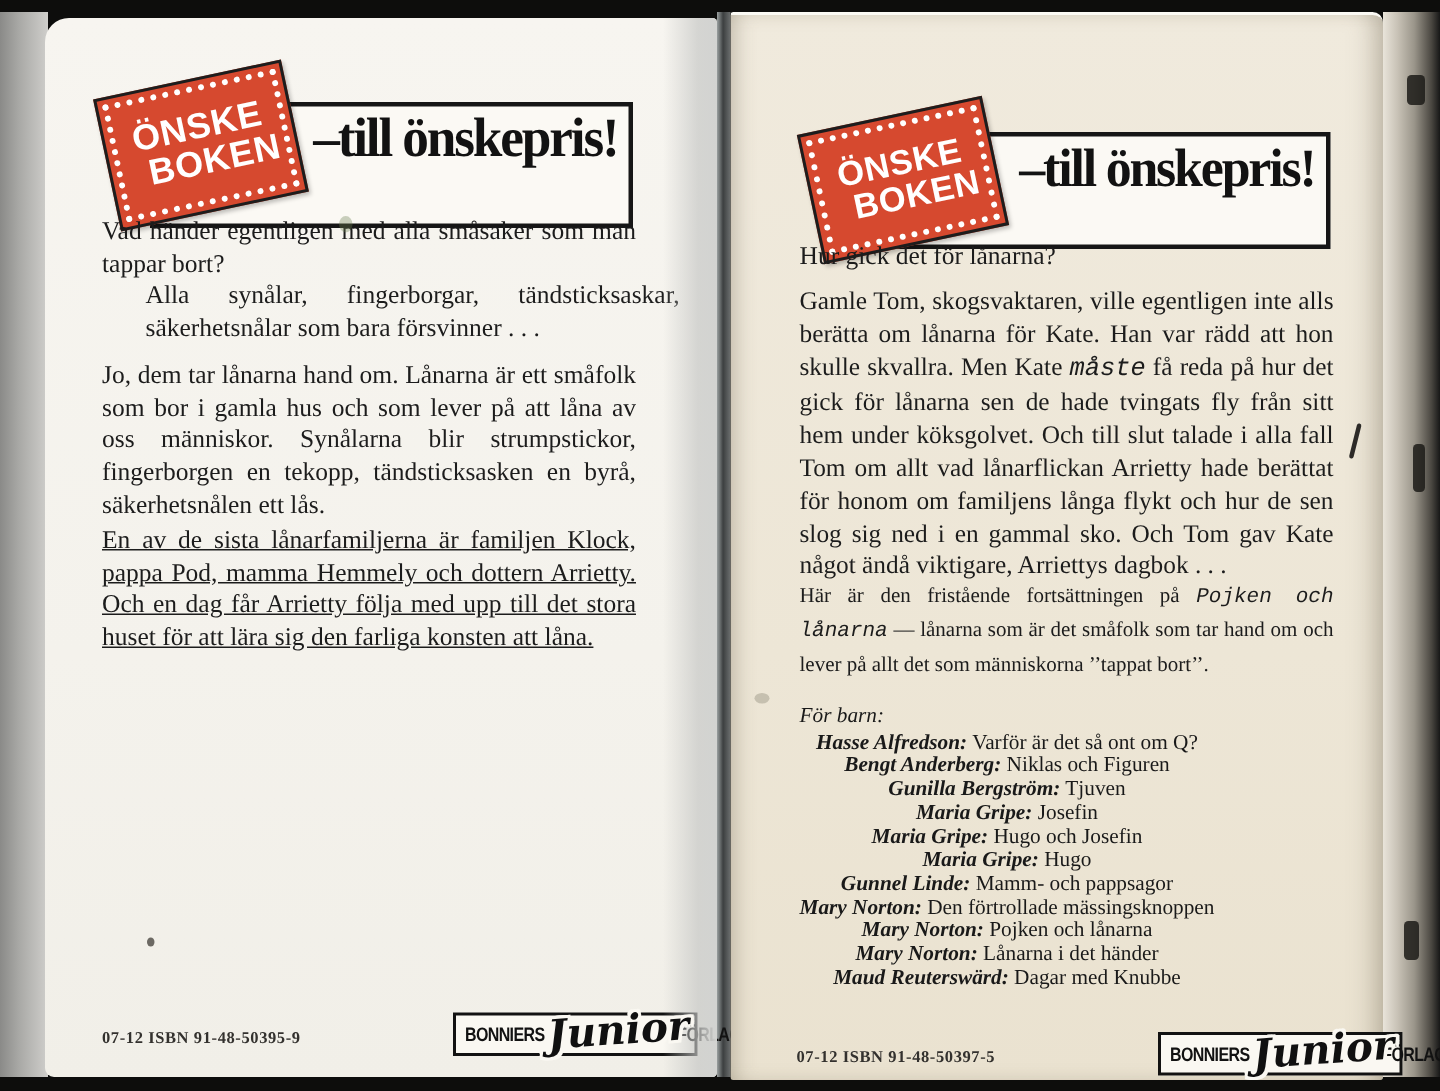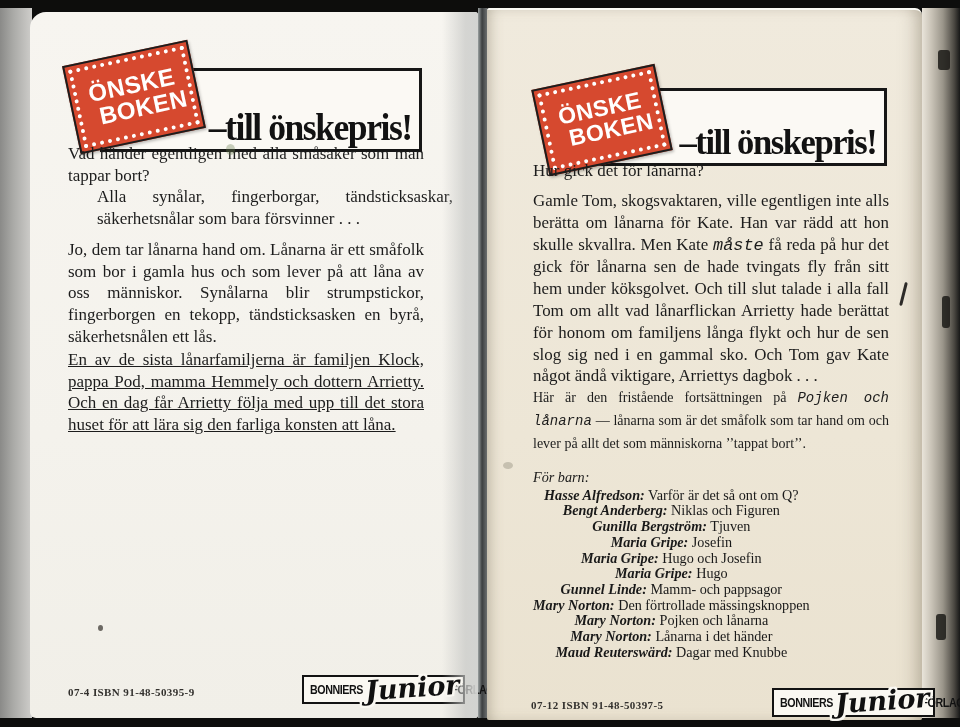--- a/index.html
+++ b/index.html
@@ -38,21 +38,21 @@
     left:487px;top:8px;width:435px;height:710px;
     background:linear-gradient(180deg,#f0eadd 0%,#ede6d6 60%,#eae2d0 100%);
     border-radius:2px 7px 2px 2px;
     border-top:2px solid #fbfaf5;
     box-shadow:inset 10px 0 14px -8px rgba(120,110,90,.45), inset -14px 0 18px -10px rgba(120,110,90,.5);
   }
   
   .logo{position:absolute;}
   .logo .tag-box{
     position:absolute;border:3px solid #161616;background:#fbf9f4;
-    display:flex;align-items:flex-end;justify-content:flex-end;
+    display:flex;align-items:flex-start;justify-content:flex-end;
   }
   .tagline{
     font-family:"Liberation Serif",serif;font-weight:700;color:#121212;
     font-size:37px;letter-spacing:-1.5px;white-space:nowrap;
     transform:scaleX(.96);transform-origin:right center;padding-right:8px;
   }
   .stamp{
     position:absolute;background:#d6492f;border:2px solid #1d1d1d;
     transform:rotate(-12deg);box-shadow:1px 2px 3px rgba(0,0,0,.25);
   }
@@ -132,21 +132,21 @@
   </div>
   <div class="para" style="left:38px;top:174px;margin-left:29px;">
     <span>Alla synålar, fingerborgar, tändsticksaskar, säkerhetsnålar som bara försvinner . . .</span>
   </div>
   <div class="para" style="left:38px;top:227px;">Jo, dem tar lånarna hand om. Lånarna är ett småfolk som bor i gamla hus och som lever på att låna av oss människor. Synålarna blir strumpstickor, fingerborgen en tekopp, tändsticksasken en byrå, säkerhetsnålen ett lås.</div>
   <div class="para" style="left:38px;top:337px;text-decoration:underline;">En av de sista lånarfamiljerna är familjen Klock, pappa Pod, mamma Hemmely och dottern Arrietty. Och en dag får Arrietty följa med upp till det stora huset för att lära sig den farliga konsten att låna.</div>
 
   <div class="speck" style="left:68px;top:613px;width:5px;height:6px;background:#55514b;opacity:.85;"></div>
   <div class="speck" style="left:196px;top:132px;width:9px;height:11px;background:rgba(105,125,80,.35);"></div>
 
-  <div class="isbn" style="left:38px;top:674px;">07-4 ISBN 91-48-50395-9</div>
+  <div class="isbn" style="left:38px;top:674px;">07-12 ISBN 91-48-50395-9</div>
 
   <div class="publisher" style="left:228px;top:663px;width:148px;">
     <span class="pname">BONNIERS</span>
     <span class="pscript">Junior</span>
     <span class="pname right">FÖRLAG AB</span>
   </div>
 </div>
 
 <div class="page page-right">
 

